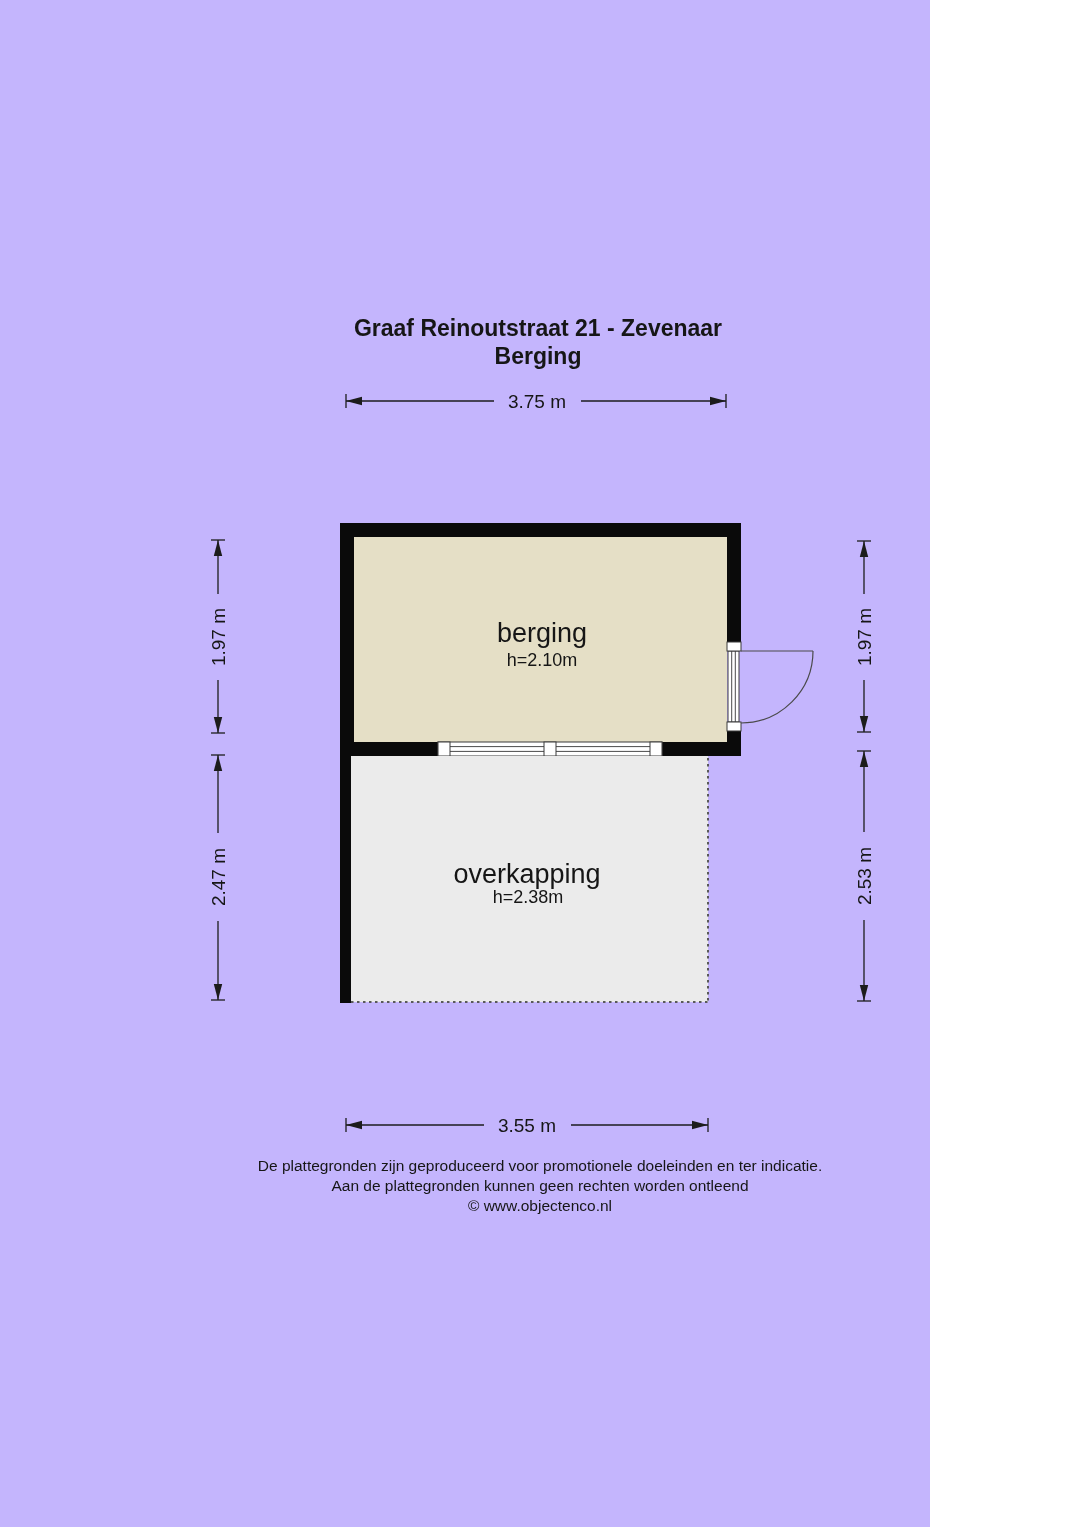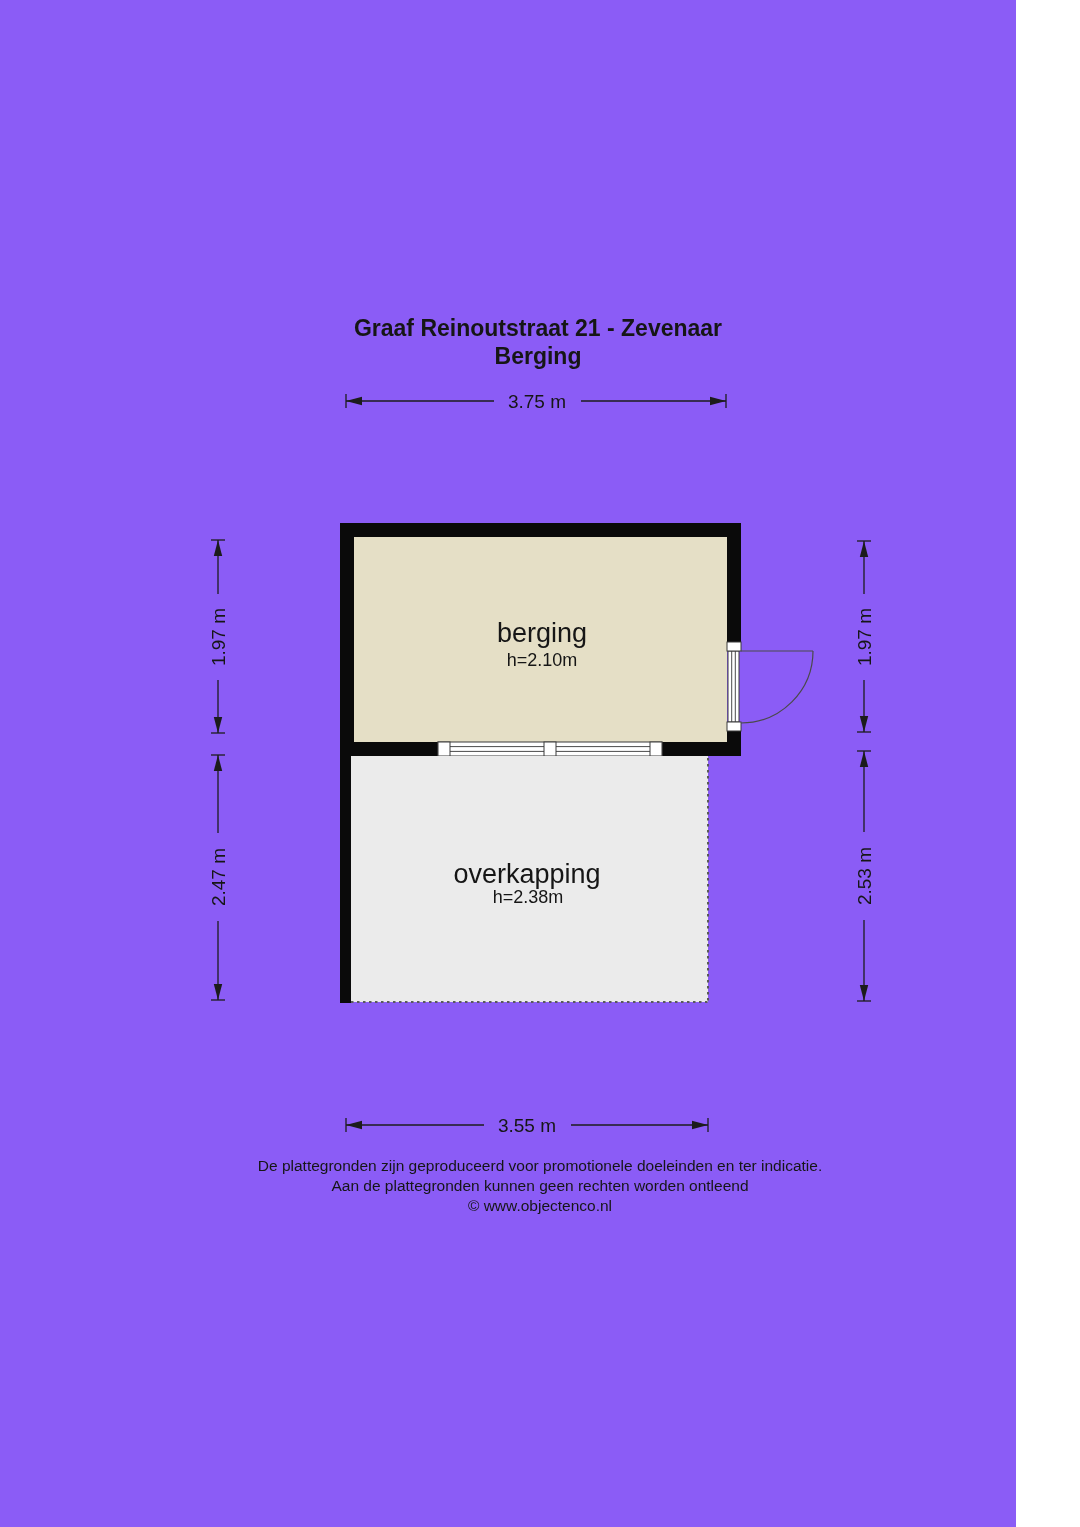--- a/index.html
+++ b/index.html
@@ -1,16 +1,16 @@
 <!DOCTYPE html>
 <html><head>
 <meta charset="utf-8">
 <style>
   html,body { margin:0; padding:0; background:#ffffff; }
-  .page { width:1016px; height:1527px; position:relative; background:#8b5cf6; overflow:hidden; }
+  .page { width:930px; height:1527px; position:relative; background:#c4b5fd; overflow:hidden; }
   svg { display:block; }
   text { font-family:"Liberation Sans", sans-serif; fill:#161616; }
   .title-line { font-size:23px; font-weight:bold; }
   .room-name { font-size:27px; }
   .room-height { font-size:18px; }
   .dim-text { font-size:19px; }
   .footer-line { font-size:15.5px; }
   .dim-stroke { stroke:#1c1c1c; stroke-width:1.3; fill:none; }
   .dim-arrow { fill:#1c1c1c; stroke:none; }
   .frame-stroke { stroke:#4a4a4a; stroke-width:1; fill:none; }

